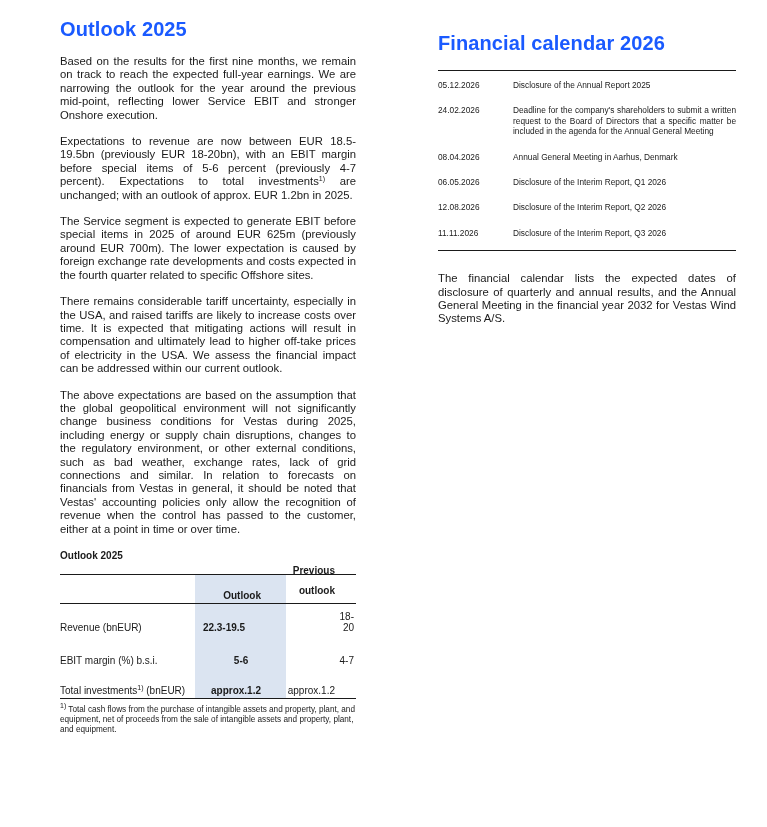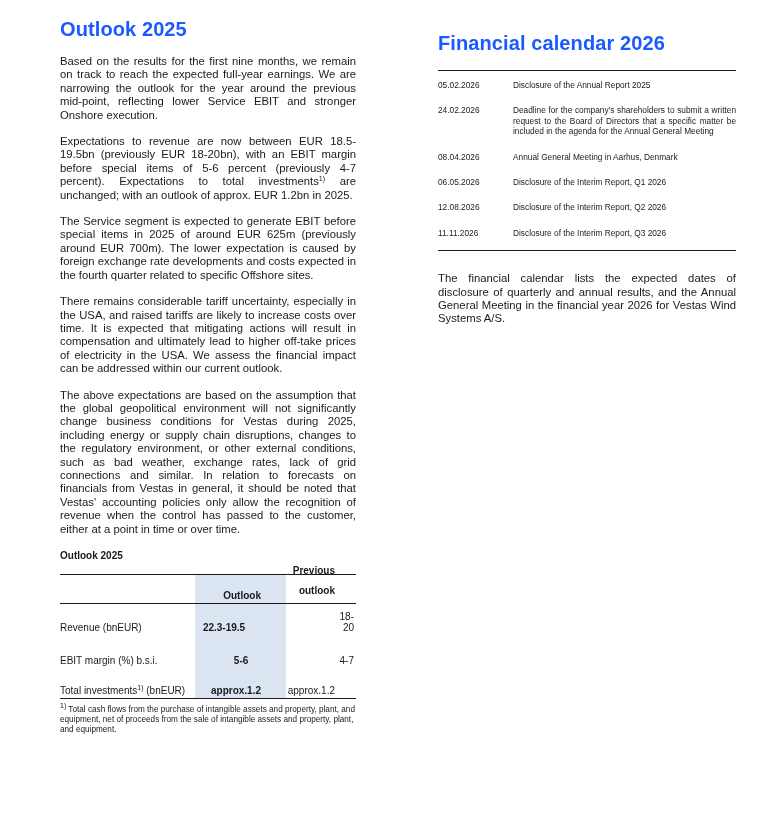--- a/index.html
+++ b/index.html
@@ -70,21 +70,21 @@
       <span class="c2">approx.1.2</span>
     </div>
   </div>
   <div class="footnote"><sup>1)</sup><span> Total cash flows from the purchase of intangible assets and property, plant, and equipment, net of proceeds from the sale of intangible assets and property, plant, and equipment.</span></div>
 </div>
 
 <div class="col-right">
   <h1 class="title">Financial calendar 2026</h1>
   <div class="cal">
     <div class="cal-row">
-      <span class="cal-date">05.02.2026</span>
+      <span class="cal-date">05.12.2026</span>
       <span class="cal-desc">Disclosure of the Annual Report 2025</span>
     </div>
     <div class="cal-row">
       <span class="cal-date">24.02.2026</span>
       <span class="cal-desc">Deadline for the company's shareholders to submit a written request to the Board of Directors that a specific matter be included in the agenda for the Annual General Meeting</span>
     </div>
     <div class="cal-row">
       <span class="cal-date">08.04.2026</span>
       <span class="cal-desc">Annual General Meeting in Aarhus, Denmark</span>
     </div>
@@ -94,14 +94,14 @@
     </div>
     <div class="cal-row">
       <span class="cal-date">12.08.2026</span>
       <span class="cal-desc">Disclosure of the Interim Report, Q2 2026</span>
     </div>
     <div class="cal-row">
       <span class="cal-date">11.11.2026</span>
       <span class="cal-desc">Disclosure of the Interim Report, Q3 2026</span>
     </div>
   </div>
-  <p class="body">The financial calendar lists the expected dates of disclosure of quarterly and annual results, and the Annual General Meeting in the financial year 2026 for Vestas Wind Systems A/S.</p>
+  <p class="body">The financial calendar lists the expected dates of disclosure of quarterly and annual results, and the Annual General Meeting in the financial year 2032 for Vestas Wind Systems A/S.</p>
 </div>
 
 </body></html>

